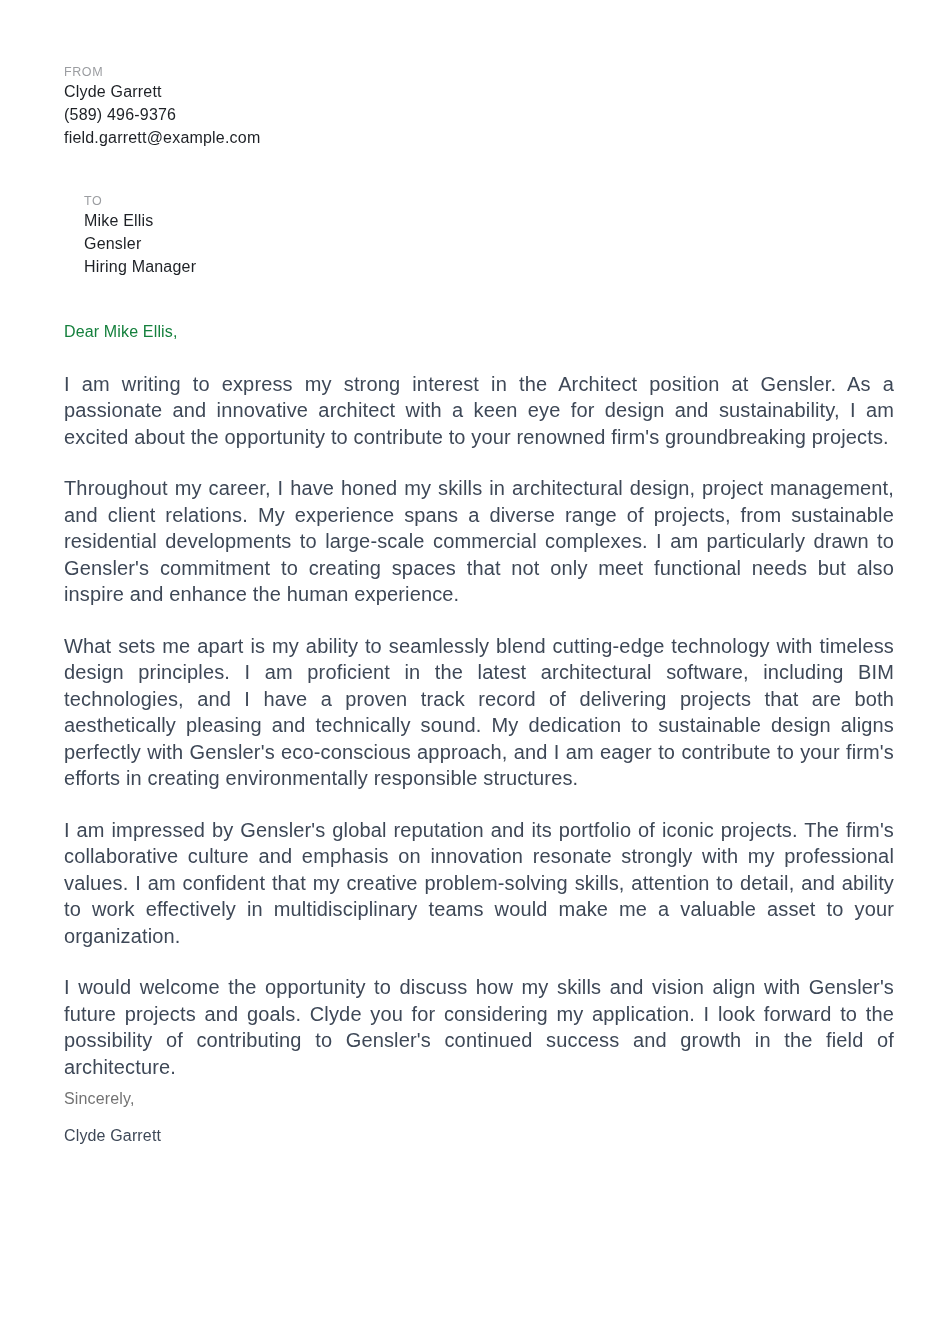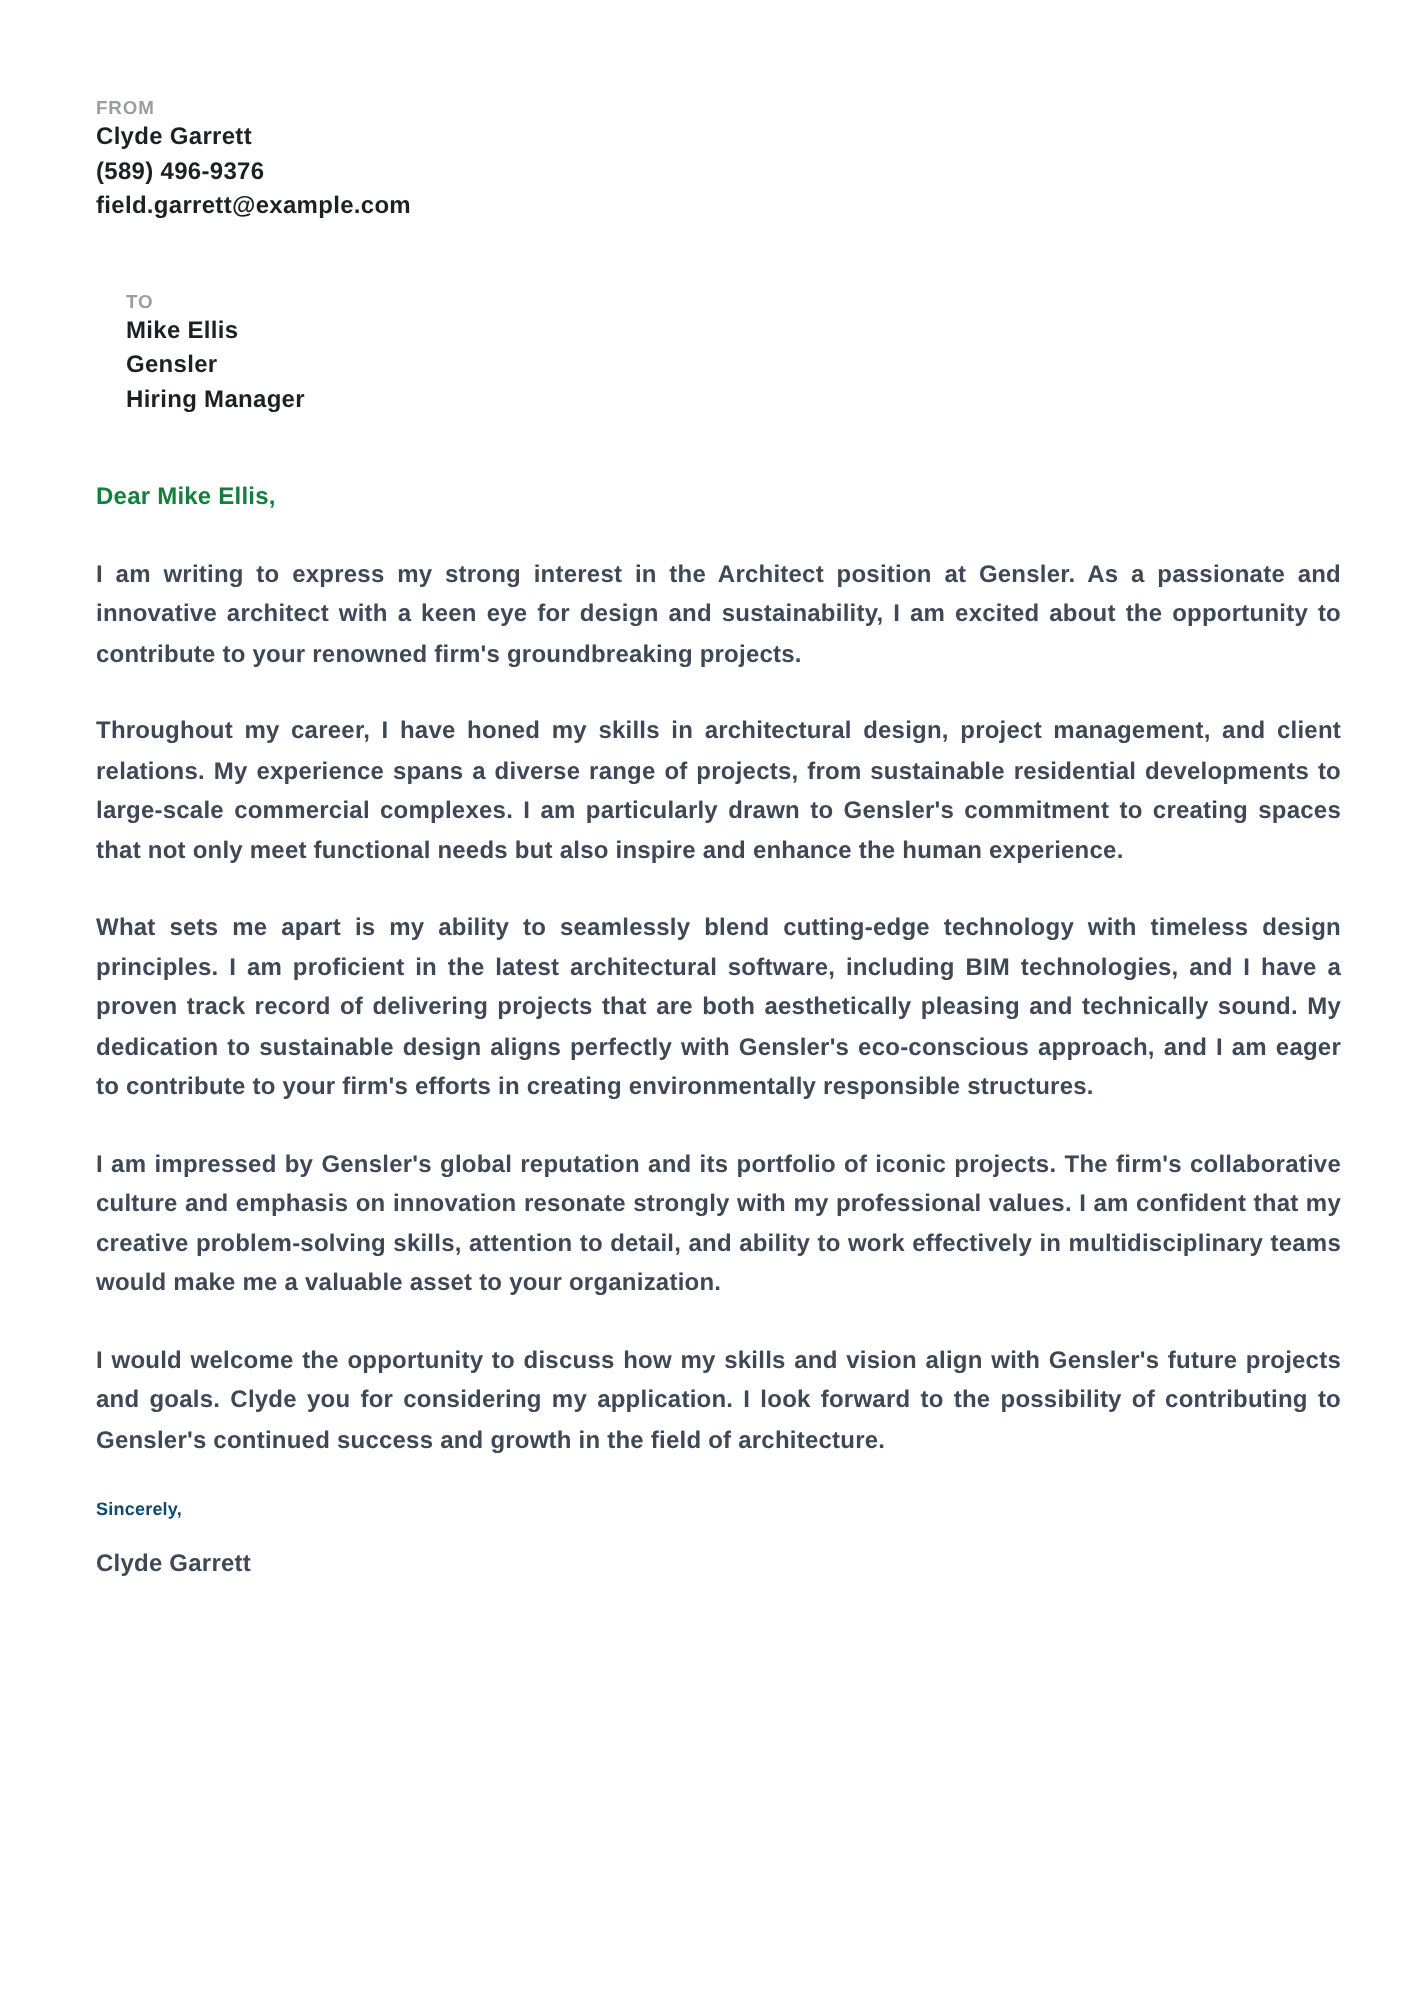--- a/index.html
+++ b/index.html
@@ -12,21 +12,20 @@
     height: 1329px;
     font-family: "Liberation Sans", "DejaVu Sans", sans-serif;
     -webkit-font-smoothing: antialiased;
   }
   .page {
     box-sizing: border-box;
     width: 940px;
     height: 1025px;
     background: #ffffff;
     padding: 64px 46px 0 64px;
-    font-weight: bold;
   }
   .content {
     width: 830px;
   }
   
   .contact-label {
     font-size: 12.5px;
     line-height: 16px;
     color: #9b9da1;
     letter-spacing: 0.6px;
@@ -45,31 +44,31 @@
   
   .greeting {
     margin-top: 41px;
     font-size: 16px;
     line-height: 26.5px;
     color: #15803d;
     letter-spacing: 0.15px;
   }
   .letter-paragraph {
     margin: 25px 0 0 0;
-    font-size: 16px;
+    font-size: 20px;
     line-height: 26.5px;
     color: #3e4857;
     letter-spacing: 0.15px;
     text-align: justify;
   }
   .closing {
-    margin-top: 19px;
-    font-size: 12px;
+    margin-top: 6px;
+    font-size: 16px;
     line-height: 26.5px;
-    color: #0c4a6e;
+    color: #737373;
     letter-spacing: 0.15px;
   }
   .signature {
     margin-top: 10px;
     font-size: 16px;
     line-height: 26.5px;
     color: #3e4857;
     letter-spacing: 0.15px;
   }
 </style>

